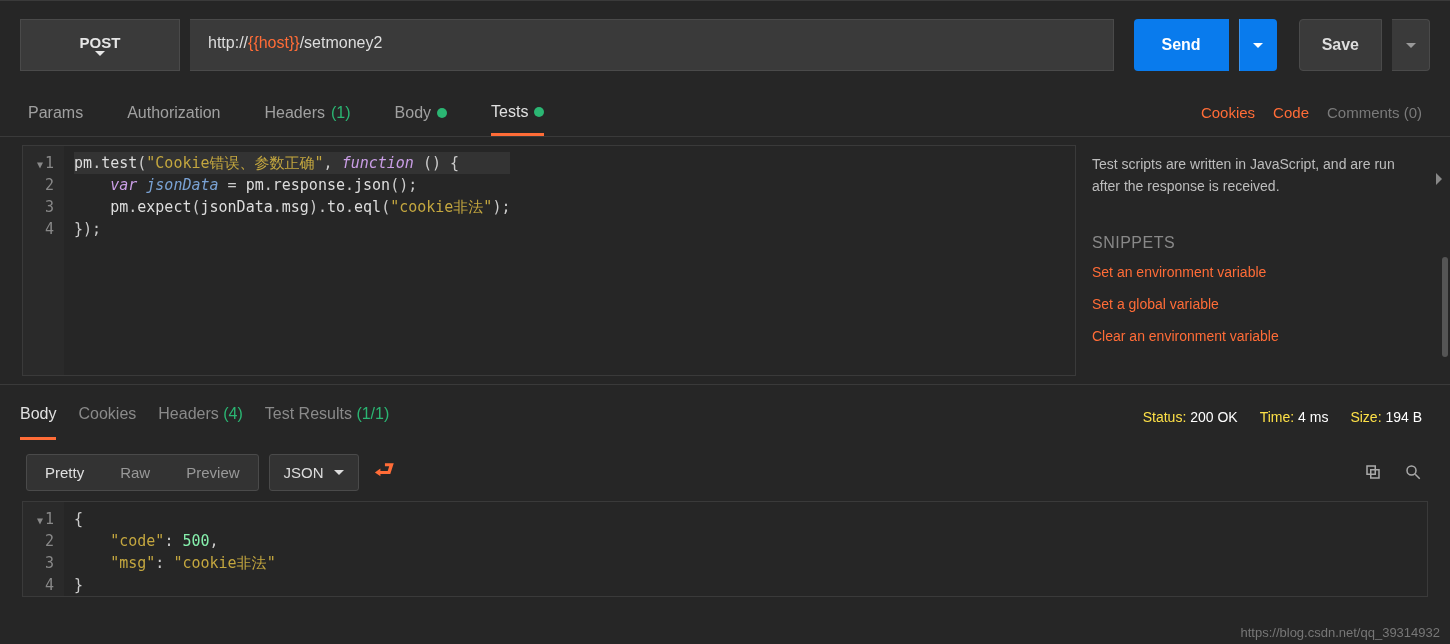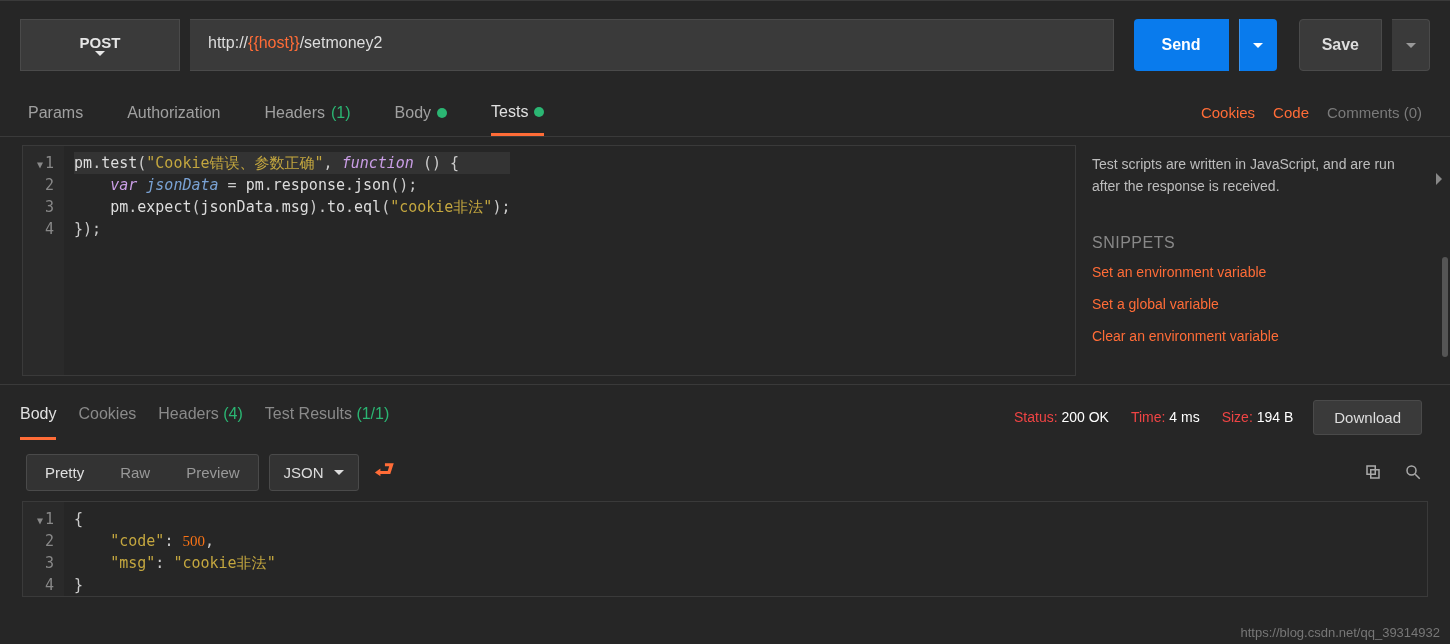--- a/index.html
+++ b/index.html
@@ -181,21 +181,21 @@
   color: #8a8a8a;
   font-size: 16px;
   padding: 10px 0 14px;
   cursor: pointer;
 }
 .resp-tab.active {
   color: #e0e0e0;
   border-bottom: 3px solid #ff6c37;
 }
 .resp-meta { display: flex; gap: 22px; font-size: 14px; align-items: center; }
-.meta-lbl { color: #ef4444; }
+.meta-lbl { color: #fde047; }
 .meta-val { color: #ffffff; }
 .btn-dl {
   background: #3a3a3a;
   border: 1px solid #4a4a4a;
   color: #ddd;
   padding: 8px 20px;
   margin-left: 20px;
   border-radius: 3px;
   cursor: pointer;
   font-size:15px;
@@ -230,21 +230,21 @@
 .tb-ico { color:#aaa; cursor:pointer; margin-left:12px; }
 .resp-editor {
   border: 1px solid #3a3a3a;
   margin: 0 22px;
   font-family: Menlo, Consolas, monospace;
   font-size: 15px;
   display: flex;
   height: 96px;
 }
 .json-key { color: #c4a73f; }
-.json-num { color: #f97316; font-family: Liberation Serif, serif; }
+.json-num { color: #86efac; }
 .json-str { color: #c4a73f; }
 .watermark {
   position: absolute;
   right: 10px; bottom: 4px;
   color: #777; font-size: 13px;
 }
 </style>
 </head>
 <body>
 
@@ -329,21 +329,20 @@
     <div class="resp-tab active"><span>Body</span></div>
     <div class="resp-tab"><span>Cookies</span></div>
     <div class="resp-tab"><span>Headers</span> <span class="badge-count">(4)</span></div>
     <div class="resp-tab"><span>Test Results</span> <span class="badge-count">(1/1)</span></div>
   </div>
   <div class="resp-meta">
     <span><span class="meta-lbl">Status:</span> <span class="meta-val">200 OK</span></span>
     <span><span class="meta-lbl">Time:</span> <span class="meta-val">4 ms</span></span>
     <span><span class="meta-lbl">Size:</span> <span class="meta-val">194 B</span></span>
   </div>
-  <div class="btn-dl"><span>Download</span></div>
 </div>
 
 <div class="resp-toolbar">
   <div class="seg-group">
     <div class="seg active">Pretty</div>
     <div class="seg">Raw</div>
     <div class="seg">Preview</div>
   </div>
   <div class="fmt-select">
     <span>JSON</span>

